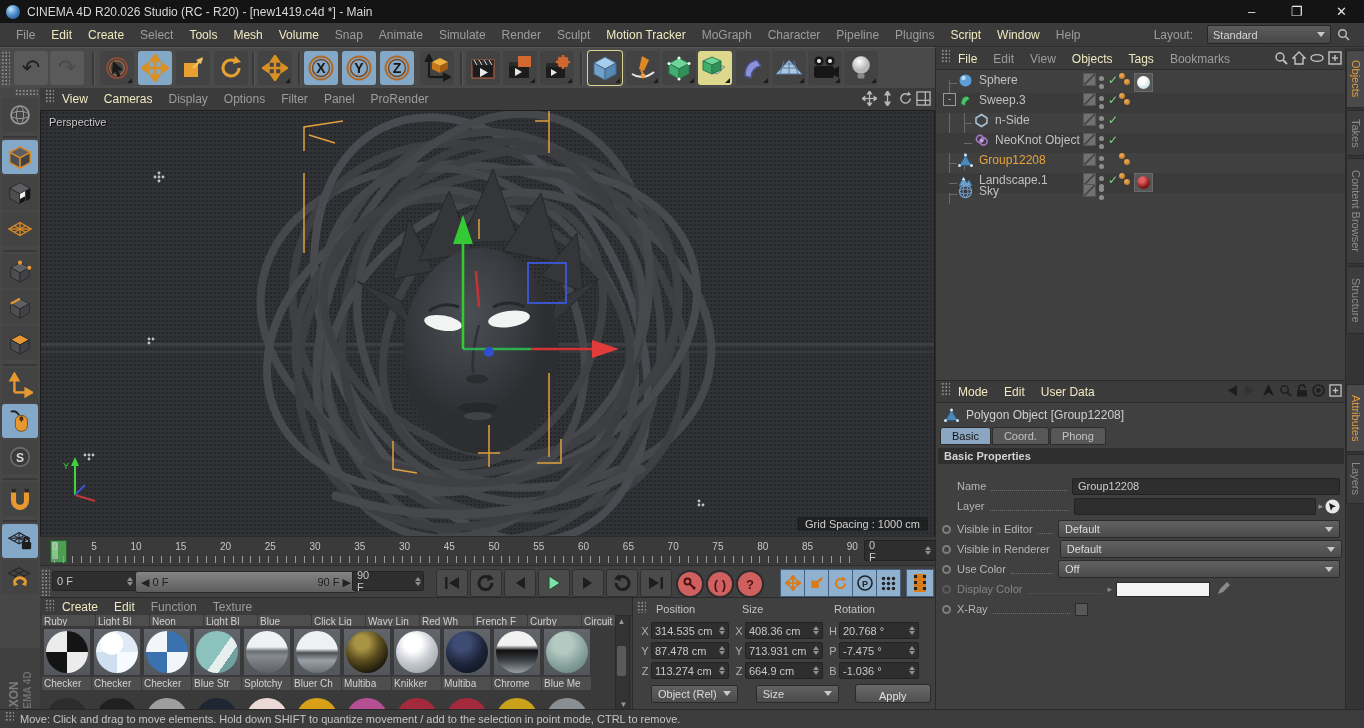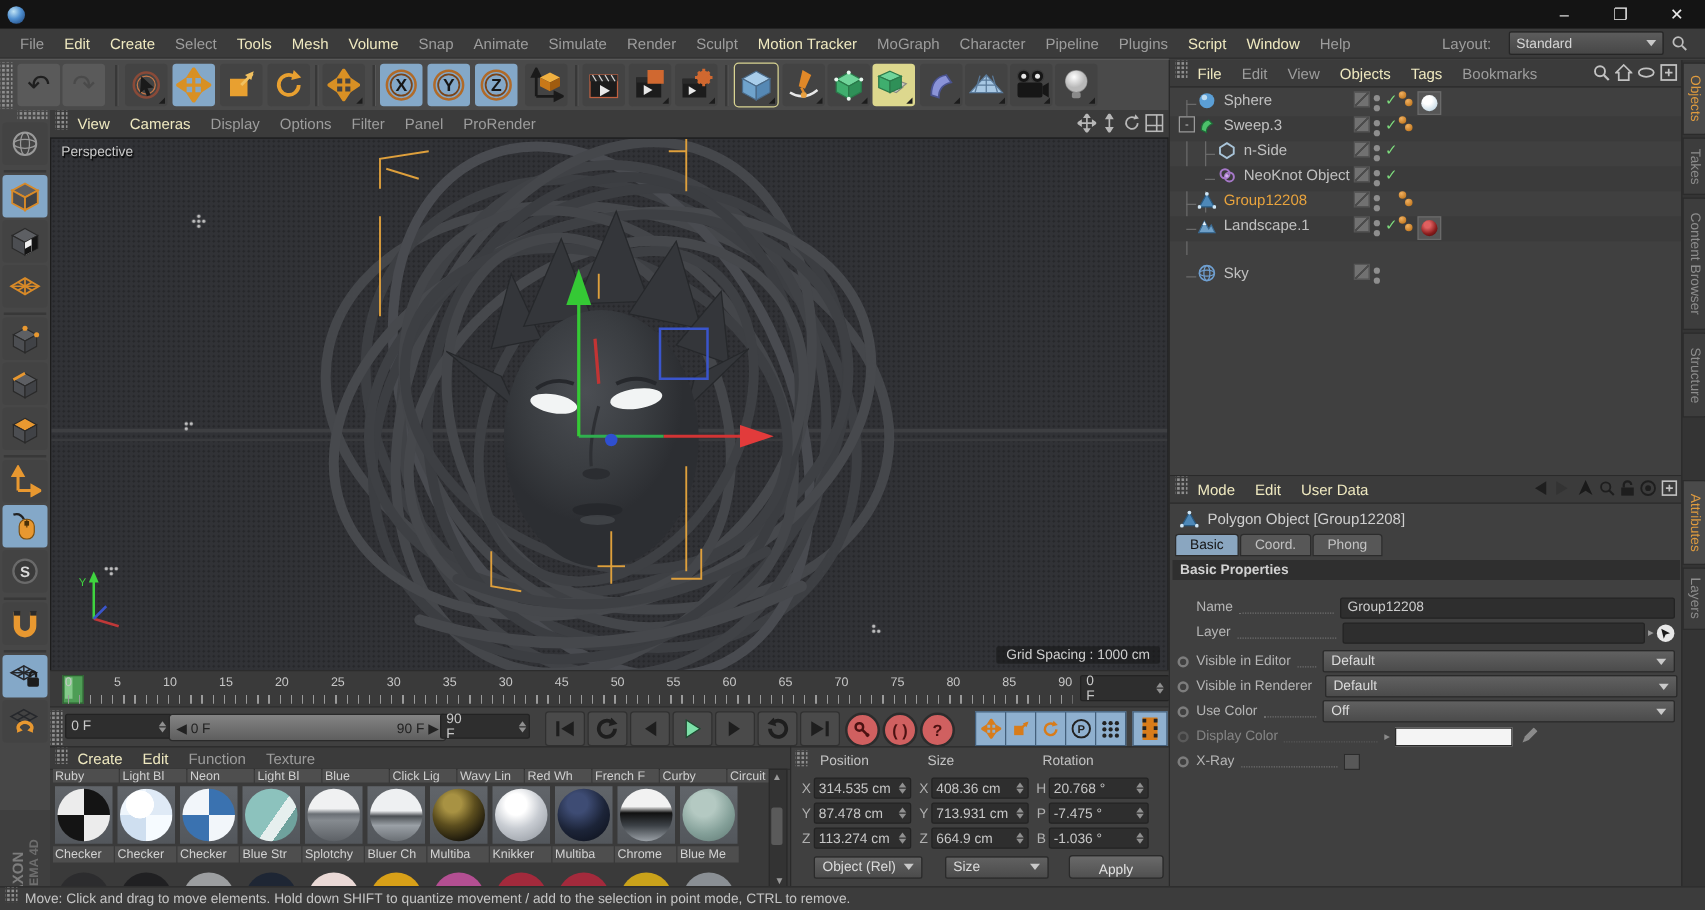--- a/index.html
+++ b/index.html
@@ -122,20 +122,21 @@
   
   #statusbar{left:0;right:0;bottom:0;height:18px;background:#3c3c3c;border-top:1px solid #2a2a2a;display:flex;align-items:center;gap:6px;padding-left:4px;}
   #status-text{font-size:11px;color:#c5c5c5;}
   svg{display:block;}
 </style>
 </head>
 <body>
 
 <div id="titlebar" class="abs">
   <div id="app-icon"></div>
+  <div id="title-text">CINEMA 4D R20.026 Studio (RC - R20) - [new1419.c4d *] - Main</div>
   <div id="win-controls">
     <div class="winbtn">–</div>
     <div class="winbtn">❐</div>
     <div class="winbtn">✕</div>
   </div>
 </div>
 
 <div id="menubar" class="abs">
   <span class="mi">File</span>
   <span class="mi b">Edit</span>
@@ -1184,21 +1185,21 @@
       </span>
     <span class="chk">✓</span>
     <span class="ptag">
         <u style="left:0;top:0;"></u>
         <u style="left:5px;top:6px;"></u>
       </span>
     <span class="ttag">
         <s style="background:radial-gradient(circle at 38% 30%,#e06060 0 20%,#8a1c1c 60%,#3a0808);"></s>
       </span>
   </div>
-  <div class="orow" style="top:163px;">
+  <div class="orow" style="top:136px;">
     <div class="gline" style="left:13px;top:10px;width:8px;height:1px;"></div>
     <svg width="15" height="15" viewBox="0 0 15 15" style="margin-left:22px;">
         <circle cx="7.5" cy="7.5" r="6" fill="none" stroke="#6f9fd0" stroke-width="1.3"></circle>
         <ellipse cx="7.5" cy="7.5" rx="6" ry="2.4" fill="none" stroke="#6f9fd0"></ellipse>
         <ellipse cx="7.5" cy="7.5" rx="2.4" ry="6" fill="none" stroke="#6f9fd0"></ellipse>
       </svg>
     <span class="oname">Sky</span>
     <span class="chip"></span>
       <span class="vdots">
         <s></s>

